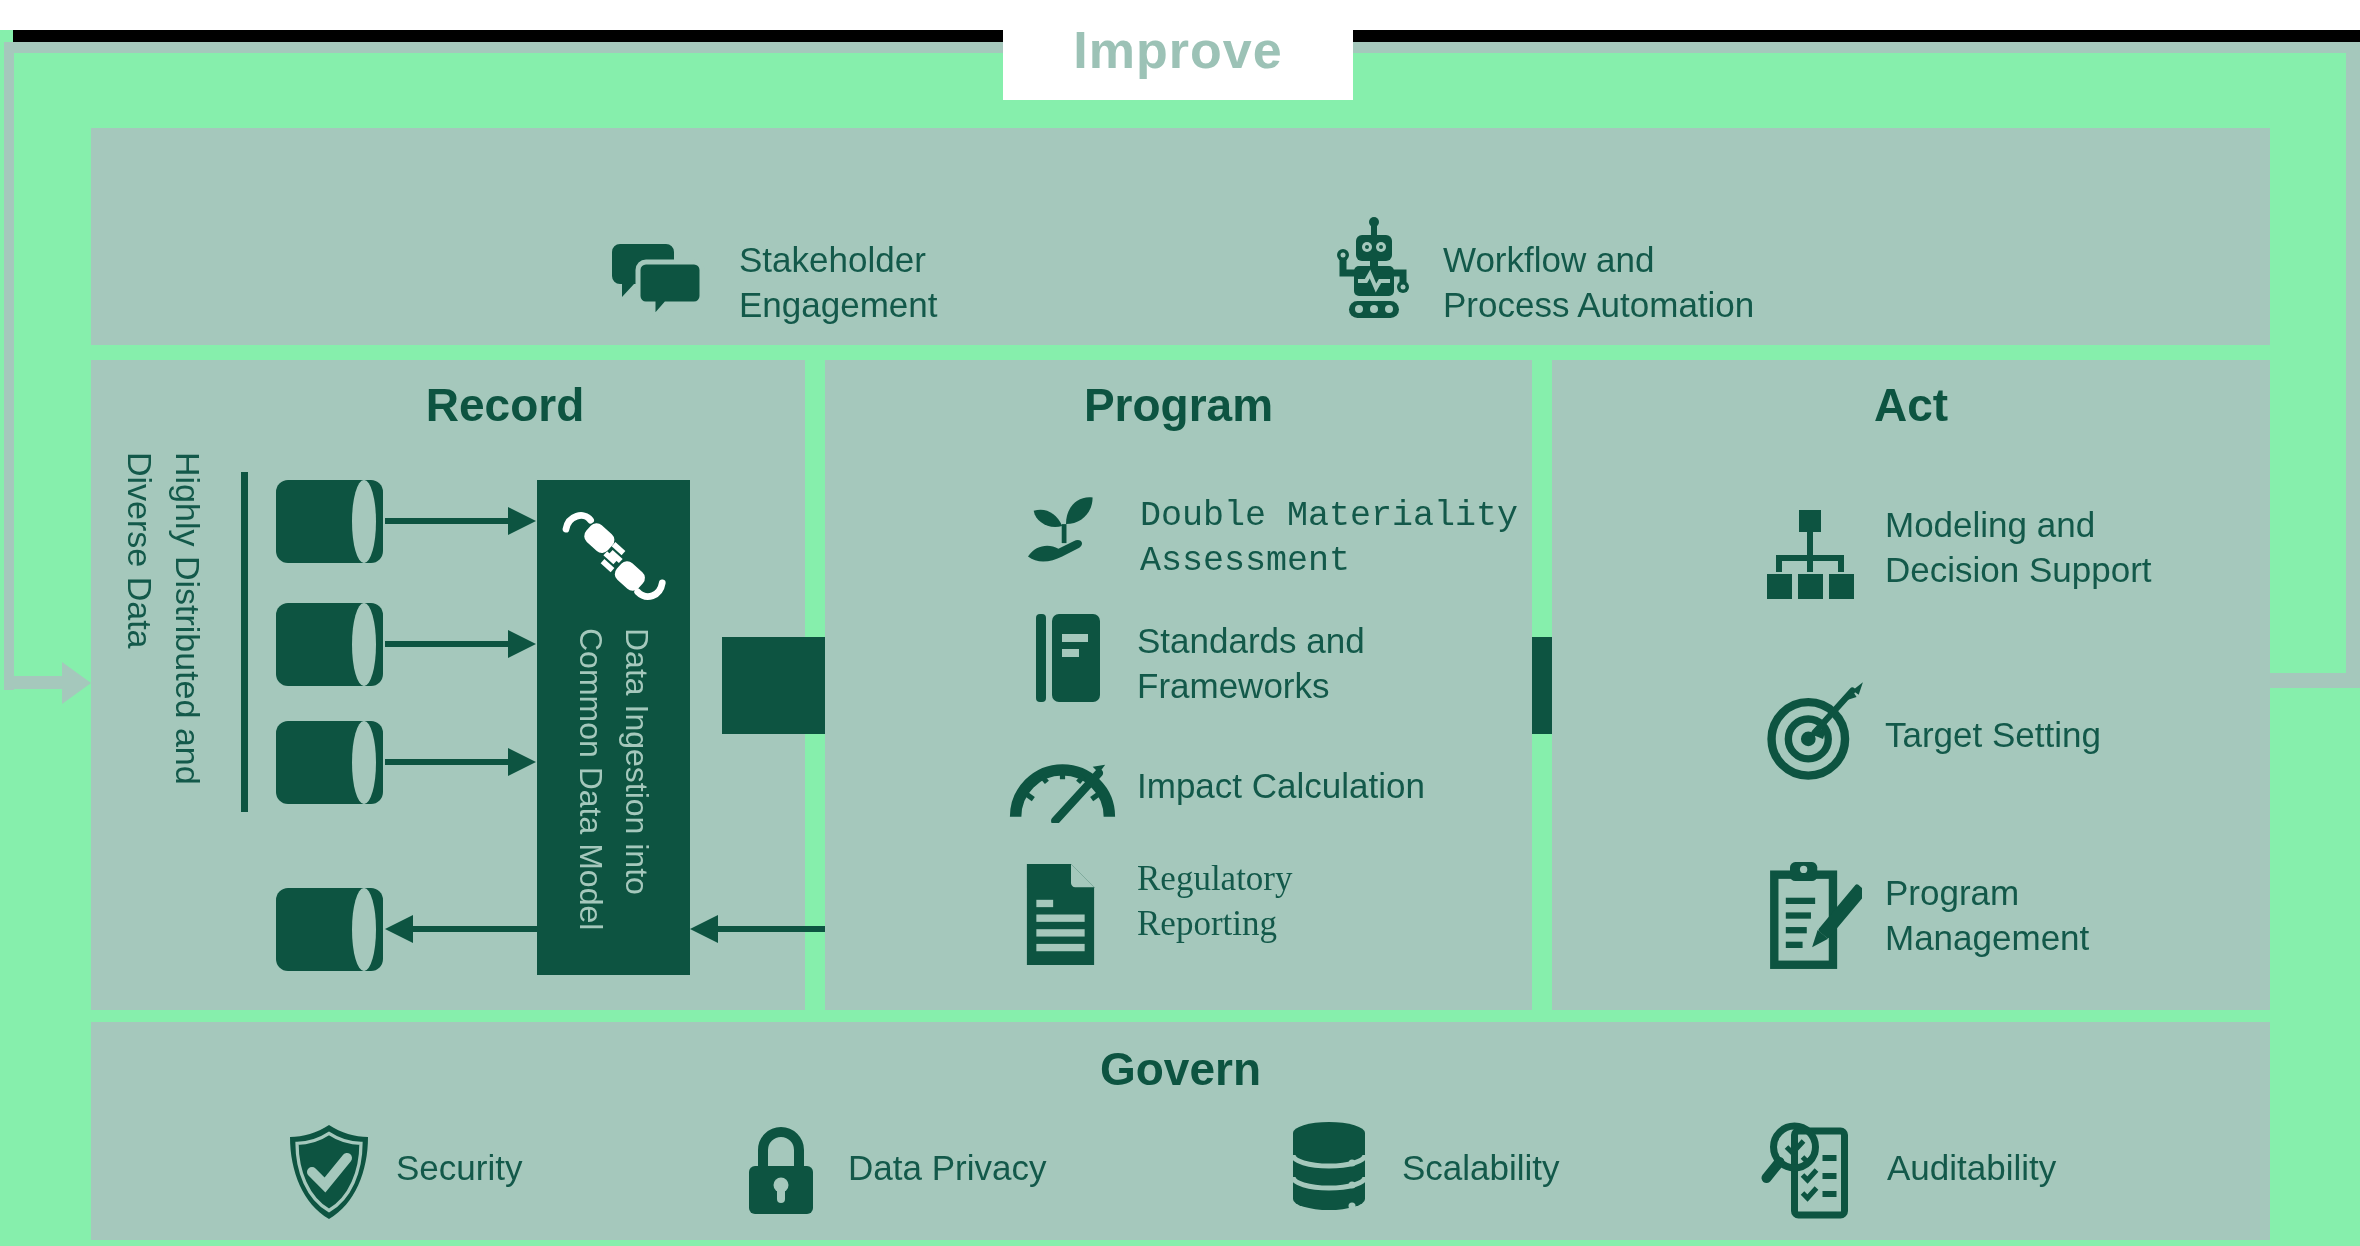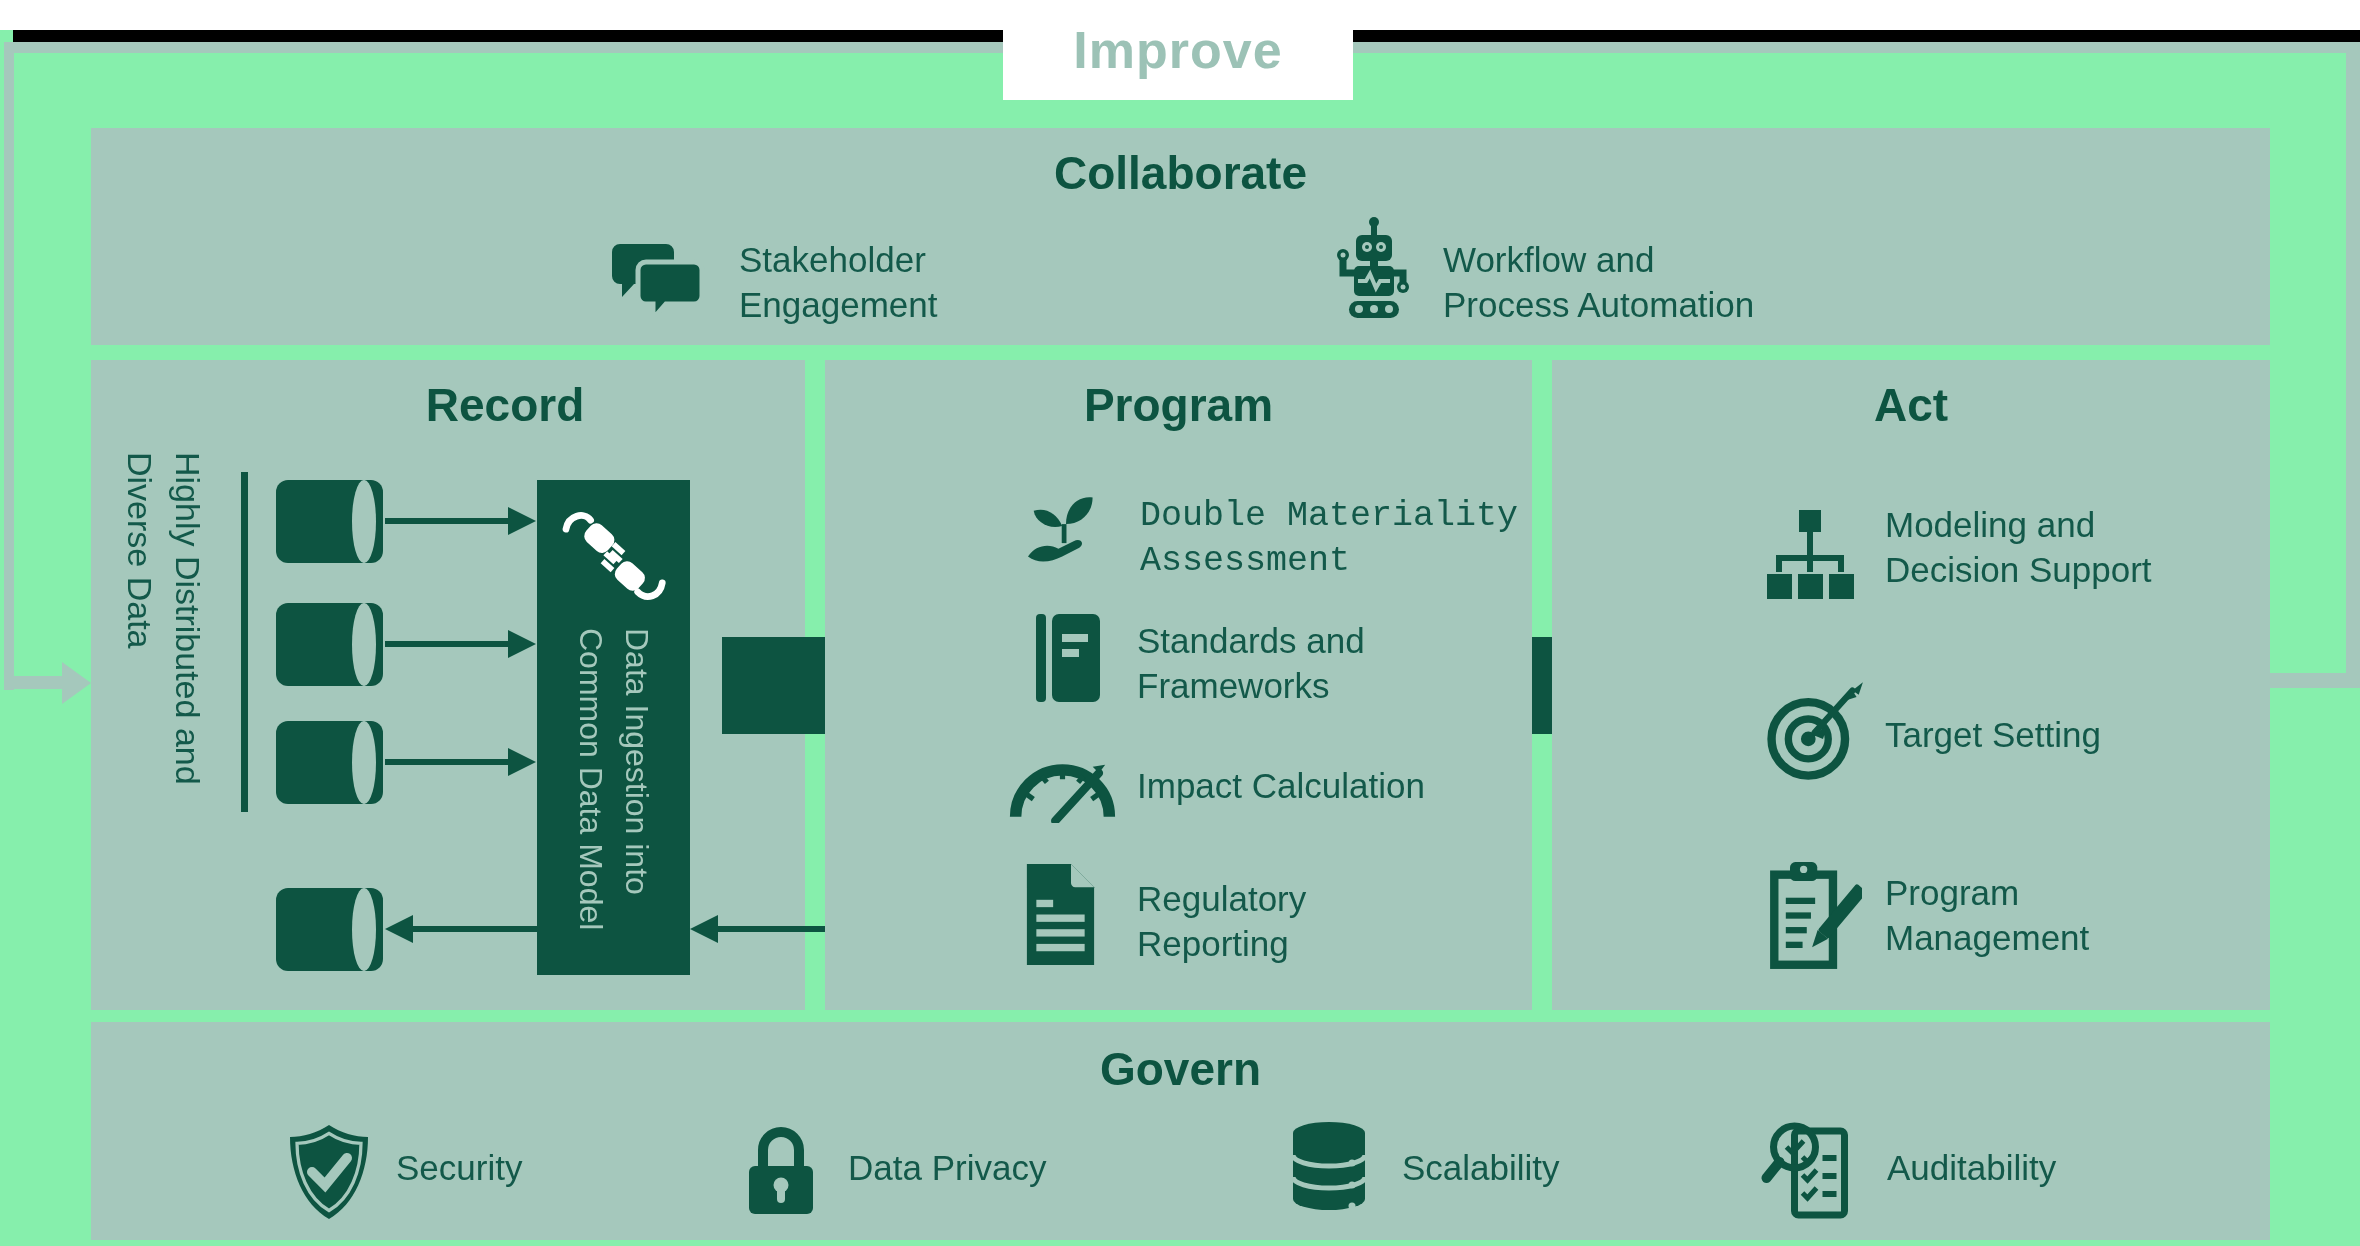--- a/index.html
+++ b/index.html
@@ -59,21 +59,20 @@
   <div class="abs loop" style="left:4px;top:676px;width:58px;height:13px;"></div>
   <div class="loop-head" style="left:62px;top:662px;"></div>
   <div class="abs loop" style="left:2346px;top:42px;width:14px;height:646px;"></div>
   <div class="abs loop" style="left:2270px;top:673px;width:90px;height:15px;"></div>
 
   <div class="improve-box">
     <span>Improve</span>
   </div>
 
   <div class="panel" style="left:91px;top:128px;width:2179px;height:217px;"></div>
-  <div class="sec-title" style="left:91px;top:146px;width:2179px;">Collaborate</div>
 
   <div class="icon" style="left:612px;top:232px;width:100px;height:95px;">
     <svg viewBox="0 0 100 95">
       <path fill="#0d5441" d="M8 12 h46 a8 8 0 0 1 8 8 v24 a8 8 0 0 1 -8 8 h-32 l-12 13 v-13 h-2 a8 8 0 0 1 -8 -8 v-24 a8 8 0 0 1 8 -8 z"></path>
       <path fill="#0d5441" stroke="#a5c8bc" stroke-width="5" d="M34 30 h48 a8 8 0 0 1 8 8 v26 a8 8 0 0 1 -8 8 h-28 l-13 15 v-15 h-7 a8 8 0 0 1 -8 -8 v-26 a8 8 0 0 1 8 -8 z"></path>
     </svg>
   </div>
   <div class="lbl" style="left:739px;top:237px;">Stakeholder
 Engagement</div>
 
@@ -210,21 +209,21 @@
   <div class="icon" style="left:1018px;top:862px;width:85px;height:105px;">
     <svg viewBox="0 0 80 100">
       <path fill="#0d5441" d="M8 2 h42 l22 22 v74 h-64 z"></path>
       <path fill="#a5c8bc" d="M50 2 l22 22 h-18 a4 4 0 0 1 -4 -4 z"></path>
       <rect x="17" y="36" width="16" height="7" fill="#a5c8bc"></rect>
       <rect x="17" y="50" width="46" height="7" fill="#a5c8bc"></rect>
       <rect x="17" y="64" width="46" height="7" fill="#a5c8bc"></rect>
       <rect x="17" y="78" width="46" height="7" fill="#a5c8bc"></rect>
     </svg>
   </div>
-  <div class="lbl" style="left:1137px;top:876px;">Regulatory
+  <div class="lbl" style="left:1137px;top:856px;font-family:Liberation Serif, serif;">Regulatory
 Reporting</div>
 
   <div class="panel" style="left:1552px;top:360px;width:718px;height:650px;"></div>
   <div class="sec-title" style="left:1552px;top:378px;width:718px;">Act</div>
 
   <div class="icon" style="left:1757px;top:505px;width:105px;height:100px;">
     <svg viewBox="0 0 105 98">
       <rect x="42" y="4" width="22" height="22" fill="#0d5441"></rect>
       <path d="M53 26 V46 M22 66 V52 H84 V66 M53 46 V66" fill="none" stroke="#0d5441" stroke-width="6"></path>
       <rect x="10" y="68" width="25" height="25" fill="#0d5441"></rect>

